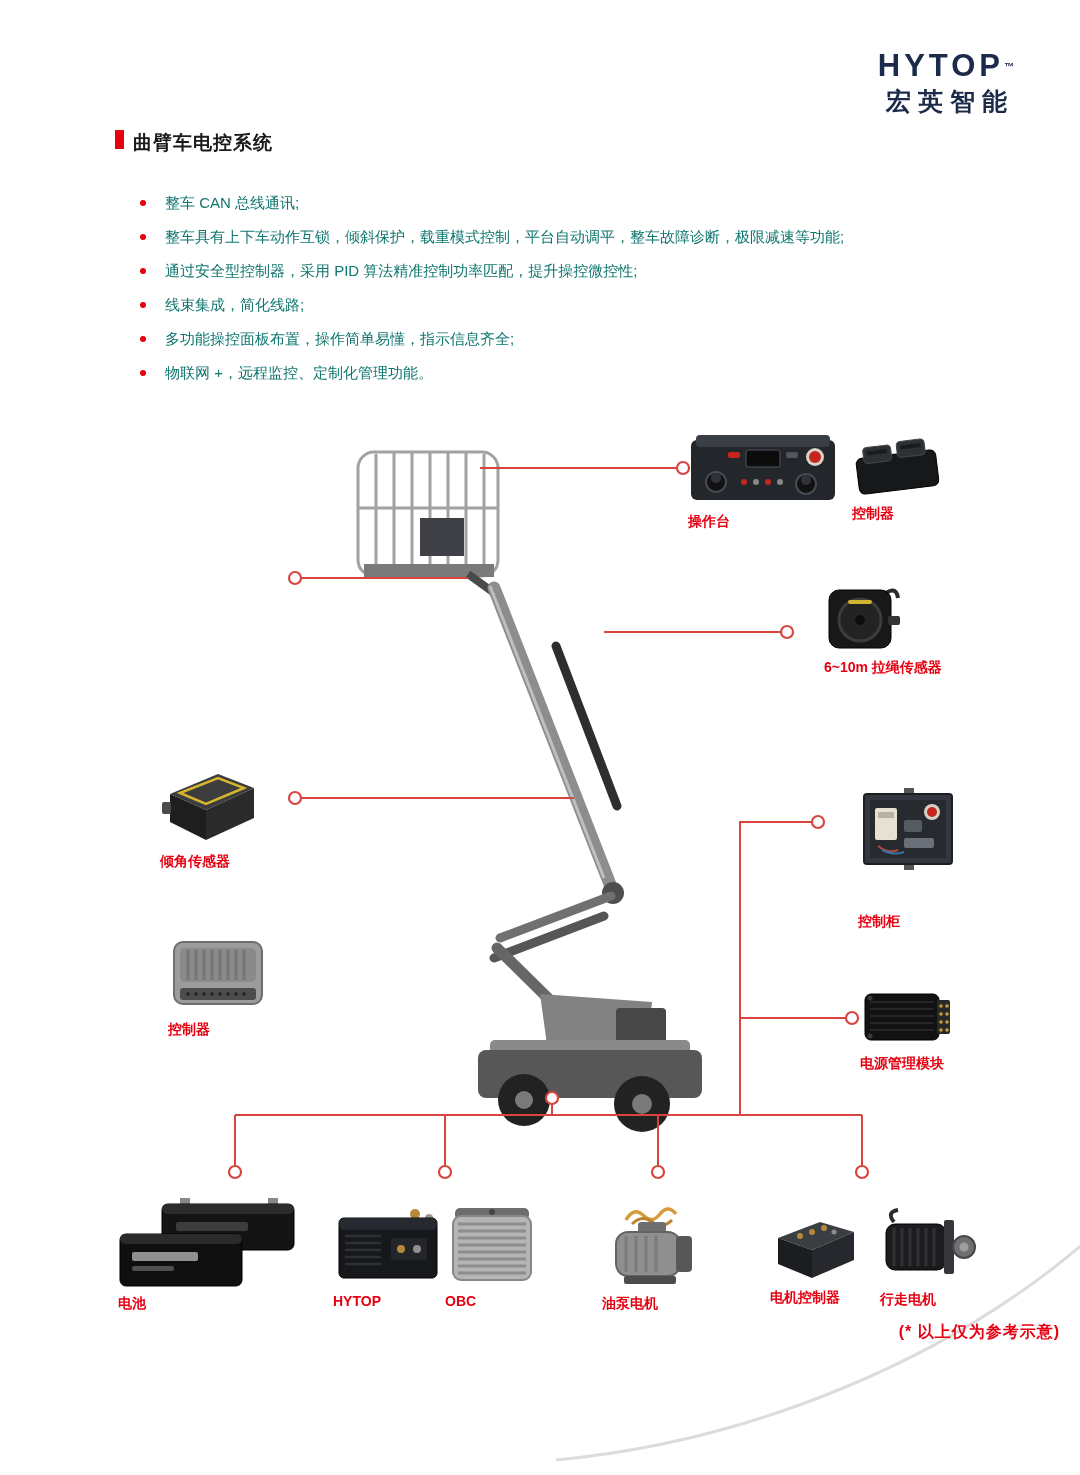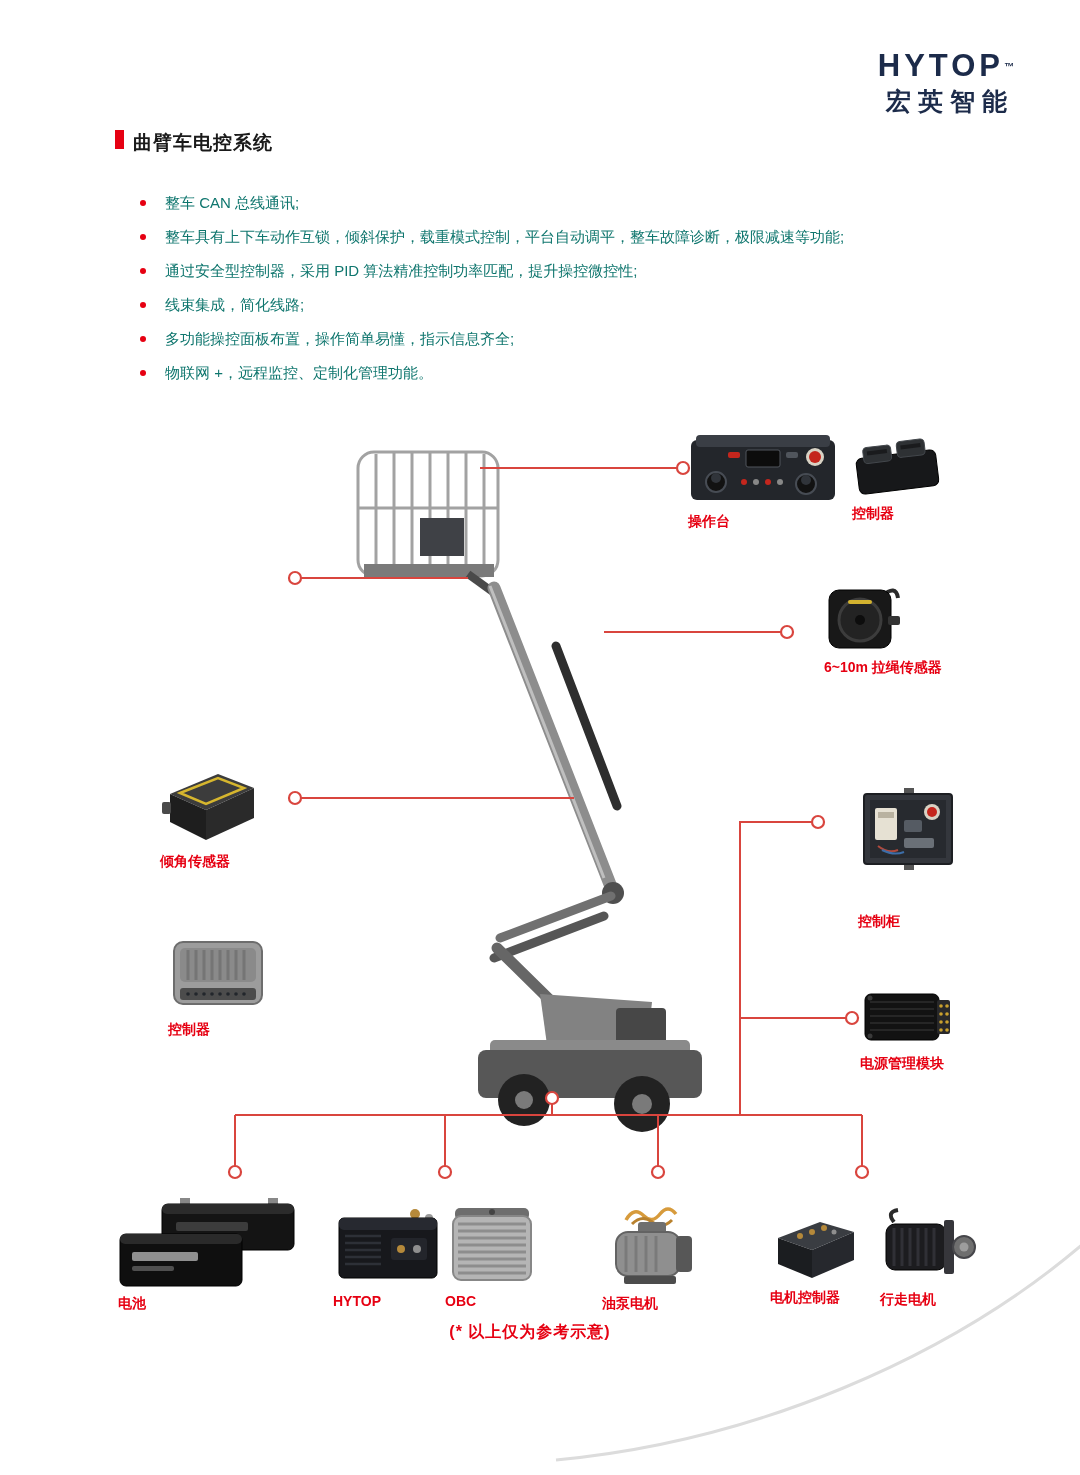--- a/index.html
+++ b/index.html
@@ -24,21 +24,21 @@
   .features li::before { content:""; position:absolute; left:2px; top:8px; width:6px; height:6px; border-radius:50%; background:#e60012; }
 
   
   .overlay { position:absolute; left:0; top:0; width:1080px; height:1475px; pointer-events:none; }
 
   
   .comp { position:absolute; display:flex; flex-direction:column; align-items:flex-start; }
   .comp .label { margin-top:5px; font-size:14px; font-weight:700; color:#e60012; white-space:nowrap; }
 
   
-  .footnote { position:absolute; top:1322px; left:0; width:1060px; text-align:center;
+  .footnote { position:absolute; top:1322px; left:0; width:1060px; text-align:right;
               font-size:16px; font-weight:700; color:#e60012; letter-spacing:1px; }
 </style>
 </head>
 <body>
 
 <div class="page">
 
   <div class="logo">
     <div>
       <span class="logo-word">HYTOP</span><span class="logo-tm">™</span>

